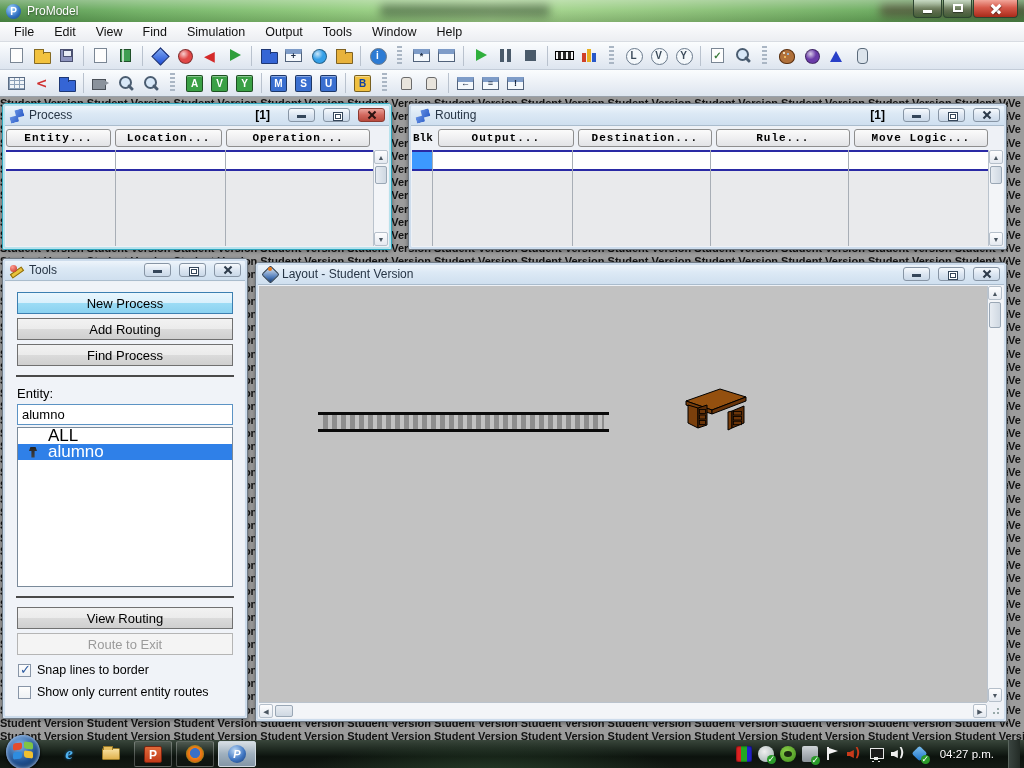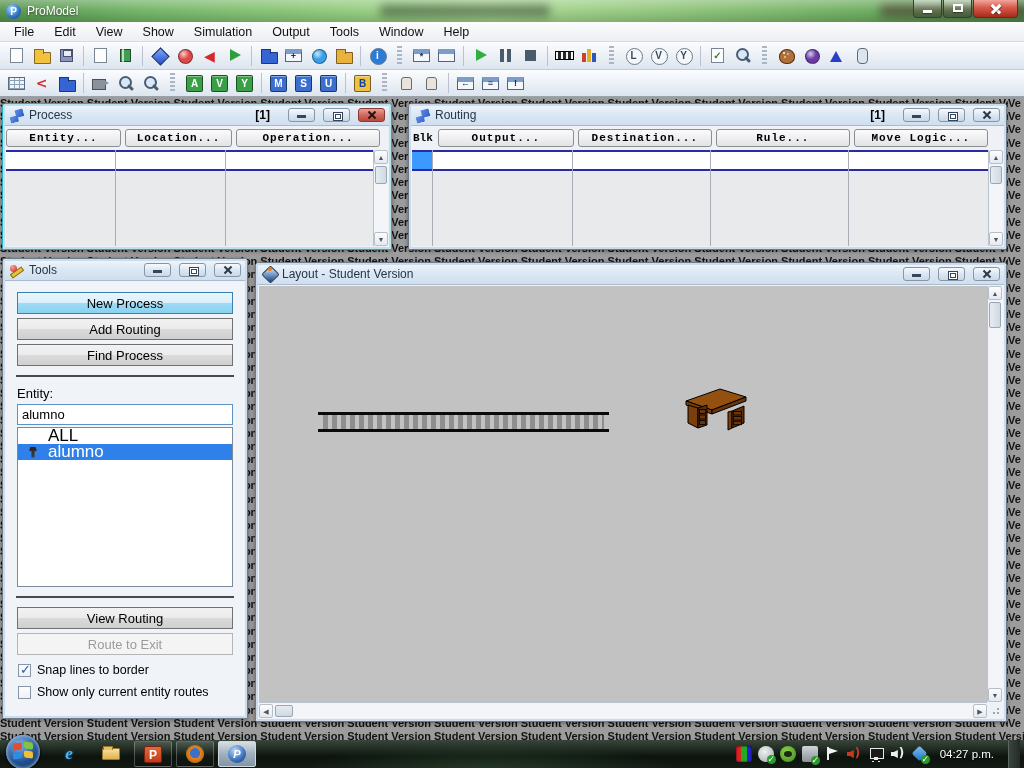--- a/index.html
+++ b/index.html
@@ -215,21 +215,21 @@
         <span class="g-max"></span>
       </div>
     <div class="capbtn close g-x"></div>
   </div>
 </div>
 
 <div class="menubar">
   <span class="menu-item">File</span>
   <span class="menu-item">Edit</span>
   <span class="menu-item">View</span>
-  <span class="menu-item">Show</span>
+  <span class="menu-item">Find</span>
   <span class="menu-item">Simulation</span>
   <span class="menu-item">Output</span>
   <span class="menu-item">Tools</span>
   <span class="menu-item">Window</span>
   <span class="menu-item">Help</span>
 </div>
 
 <div class="toolbar" id="tb1">
     <div class="tbi k-page"></div>
     <div class="tbi k-folder" style="--c: #f2c23e;"></div>
@@ -440,21 +440,21 @@
     <div class="cframe"></div>
     <div class="ctitle">
       <span class="cicon ci-proc"></span>
       <span class="ctext">Process</span>
       <span class="cbadge">[1]</span>
       <span class="cbtn cb-min"></span>
       <span class="cbtn cb-res"></span>
       <span class="cbtn red cb-x"></span>
     </div>
     <div class="cheaders">
-      <button class="colbtn" style="width:115px">Entity...</button>
+      <button class="colbtn" style="width:105px">Entity...</button>
       <button class="colbtn" style="width:107px">Location...</button>
       <button class="colbtn" style="width:144px">Operation...</button>
     </div>
     <div class="cgrid">
       <div class="grow"></div>
       <div class="gsep" style="left:109px"></div>
       <div class="gsep" style="left:219px"></div>
       <div class="vscroll">
         <div class="sarr up">▲</div>
         <div class="sthumb" style="top:16px;height:18px"></div>

